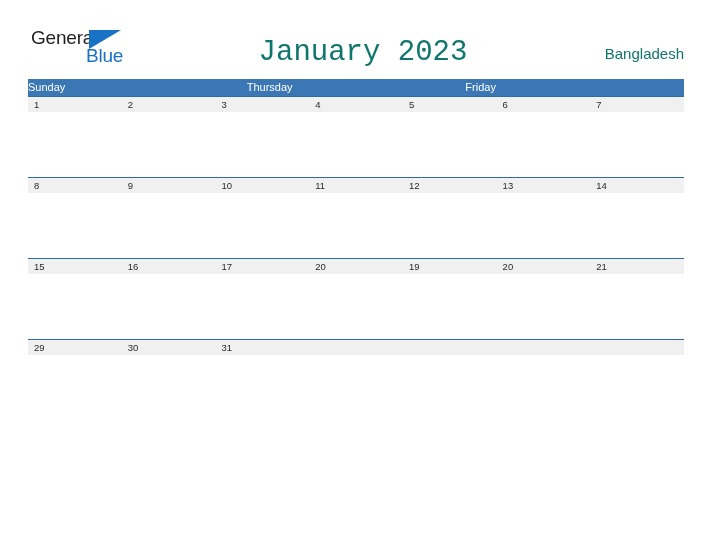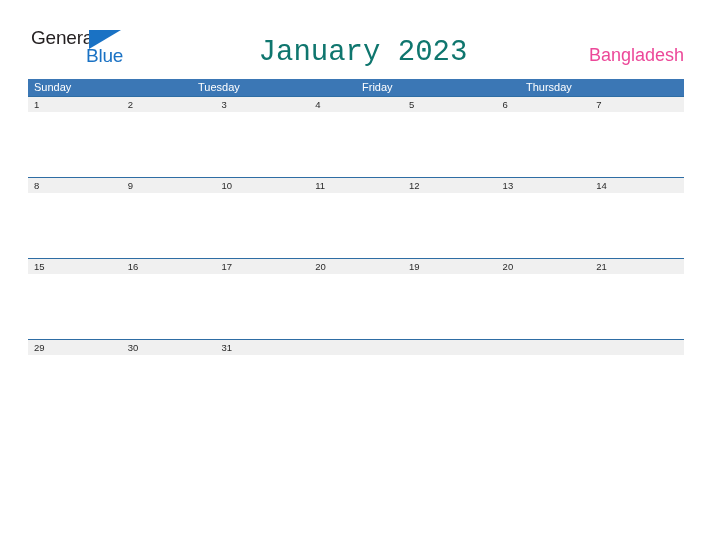--- a/index.html
+++ b/index.html
@@ -69,22 +69,22 @@
     font-family: Liberation Mono, monospace;
     font-weight: normal;
     margin: 7px;
     letter-spacing: 0px;
   }
 
   .cal-country {
     position: absolute;
     right: 28px;
     top: 45px;
-    font-size: 18px;
-    color: #ec4899;
+    font-size: 15px;
+    color: #0f766e;
     font-family: "Liberation Sans", sans-serif;
   }
 
   
   .calendar {
     position: absolute;
     left: 28px;
     top: 79px;
     width: 656px;
   }
@@ -93,21 +93,21 @@
     display: flex;
     width: 656px;
     height: 17px;
     background: #3b77b5;
   }
   .weekday-cell {
     flex: 1 1 0;
     color: #ffffff;
     font-size: 11px;
     line-height: 17px;
-    padding-left: 6px;
+    padding-left: 0;
     box-sizing: border-box;
     font-family: "Liberation Sans", sans-serif;
     white-space: nowrap;
     overflow: hidden;
   }
 
   .week-row {
     width: 656px;
     border-top: 1px solid #2e6da4;
     box-sizing: border-box;
@@ -160,23 +160,22 @@
 
   <h1 class="cal-title">January 2023</h1>
 
   <div class="cal-country">Bangladesh</div>
 </div>
 
 <div class="calendar">
 
   <div class="weekday-header">
     <div class="weekday-cell">Sunday</div>
-    <div class="weekday-cell">Tuesday</div>
+    <div class="weekday-cell">Thursday</div>
     <div class="weekday-cell">Friday</div>
-    <div class="weekday-cell">Thursday</div>
   </div>
 
   <div class="week-row">
     <div class="week-dates">
       <div class="date-cell">1</div>
       <div class="date-cell">2</div>
       <div class="date-cell">3</div>
       <div class="date-cell">4</div>
       <div class="date-cell">5</div>
       <div class="date-cell">6</div>

